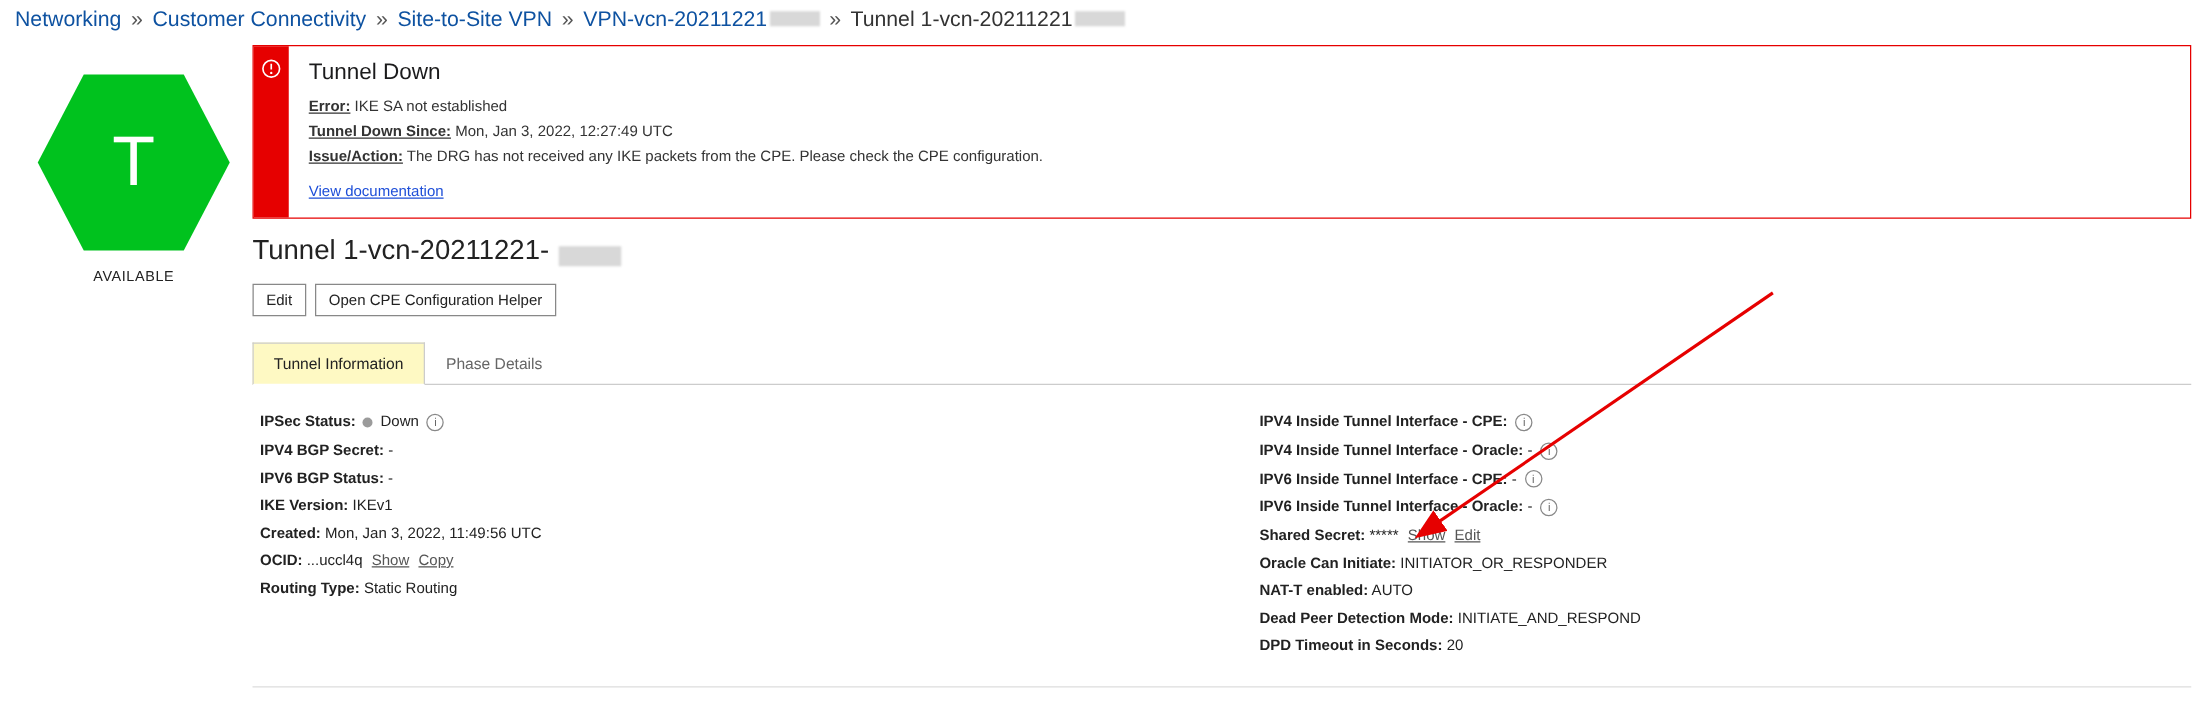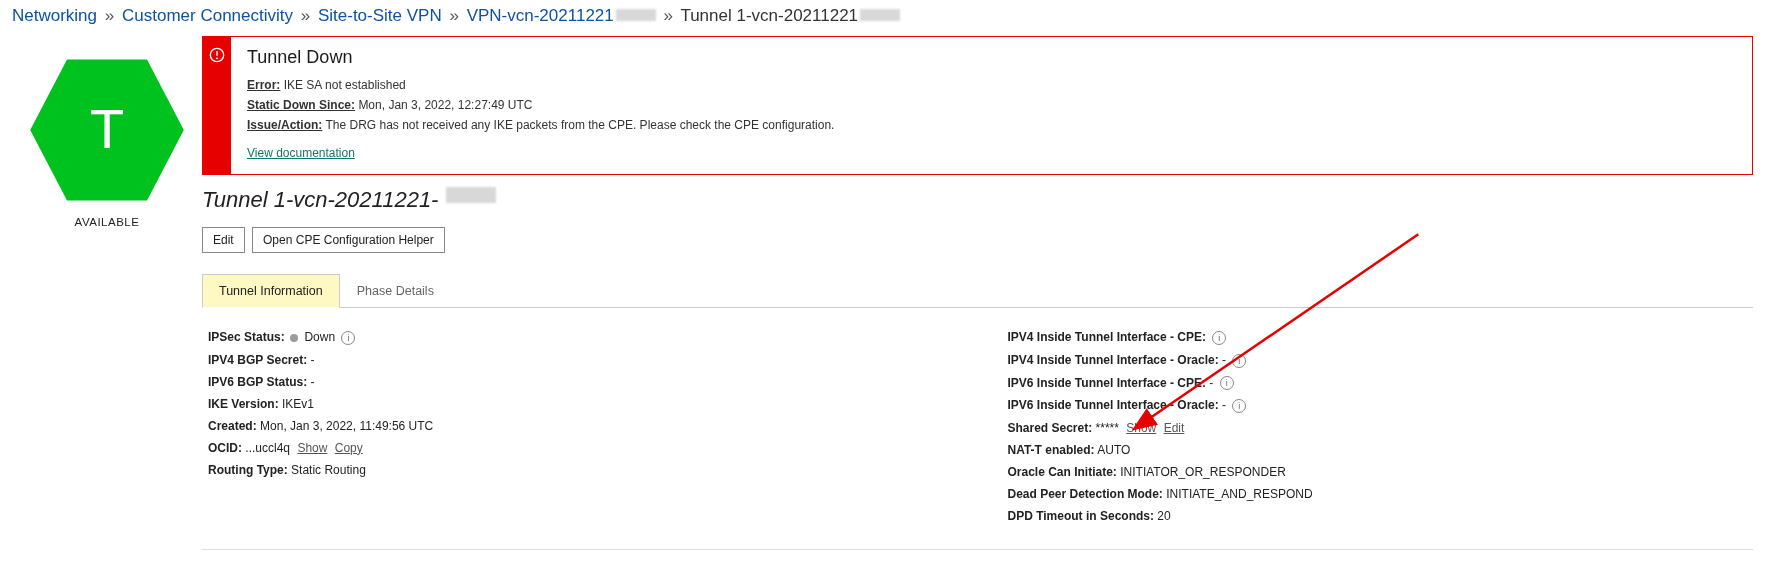--- a/index.html
+++ b/index.html
@@ -45,24 +45,24 @@
     display: flex;
     align-items: flex-start;
     justify-content: center;
     padding-top: 10px;
   }
   .alert-bar svg { width: 16px; height: 16px; }
   .alert-body { padding: 10px 16px 14px; flex: 1; }
   .alert-title { font-size: 18px; font-weight: 400; margin: 0 0 10px; color: #1b1b1c; }
   .alert-line { font-size: 12px; margin: 6px 0; color: #333; }
   .alert-line b { font-weight: 600; text-decoration: underline; }
-  .alert-link { color: #0f766e; text-decoration: underline; font-size: 12px; display: inline-block; margin-top: 8px; }
+  .alert-link { color: #1d4ed8; text-decoration: underline; font-size: 12px; display: inline-block; margin-top: 8px; }
   .page-title {
     font-size: 22px; font-weight: 400; margin: 10px 0 14px; color: #222;
-    display: flex; align-items: flex-start; gap: 6px; font-style: italic;
+    display: flex; align-items: flex-end; gap: 6px;
   }
   .redact {
     display: inline-block; width: 50px; height: 16px;
     background: #d8d8d8; filter: blur(1px); margin-left: 2px;
   }
   .redact-sm { width: 40px; height: 12px; }
   .btn-row { margin-bottom: 20px; }
   .btn {
     display: inline-block; border: 1px solid #888; background: #fff; color: #222;
     font-size: 12px; padding: 5px 10px; margin-right: 4px; cursor: pointer;
@@ -132,21 +132,21 @@
           <line x1="12" y1="6" x2="12" y2="13" stroke="#fff" stroke-width="2"></line>
           <circle cx="12" cy="17" r="1.4" fill="#fff"></circle>
         </svg>
       </div>
       <div class="alert-body">
         <h2 class="alert-title">Tunnel Down</h2>
         <div class="alert-line">
           <b>Error:</b> <span>IKE SA not established</span>
         </div>
         <div class="alert-line">
-          <b>Static Down Since:</b> <span>Mon, Jan 3, 2022, 12:27:49 UTC</span>
+          <b>Tunnel Down Since:</b> <span>Mon, Jan 3, 2022, 12:27:49 UTC</span>
         </div>
         <div class="alert-line">
           <b>Issue/Action:</b> <span>The DRG has not received any IKE packets from the CPE. Please check the CPE configuration.</span>
         </div>
         <a href="#" class="alert-link">View documentation</a>
       </div>
     </div>
 
     <h1 class="page-title">
       <span>Tunnel 1-vcn-20211221-</span>
@@ -209,24 +209,24 @@
         <div class="kv">
           <b>IPV6 Inside Tunnel Interface - Oracle:</b> <span>-</span>
           <span class="info-icon">i</span>
         </div>
         <div class="kv">
           <b>Shared Secret:</b> <span>*****</span>
           <span class="inline-link" id="ss-show">Show</span>
           <span class="inline-link" id="ss-edit">Edit</span>
         </div>
         <div class="kv">
+          <b>Oracle Can Initiate:</b> <span>INITIATOR_OR_RESPONDER</span>
+        </div>
+        <div class="kv">
           <b>NAT-T enabled:</b> <span>AUTO</span>
-        </div>
-        <div class="kv">
-          <b>Oracle Can Initiate:</b> <span>INITIATOR_OR_RESPONDER</span>
         </div>
         <div class="kv">
           <b>Dead Peer Detection Mode:</b> <span>INITIATE_AND_RESPOND</span>
         </div>
         <div class="kv">
           <b>DPD Timeout in Seconds:</b> <span>20</span>
         </div>
       </div>
     </div>
 

